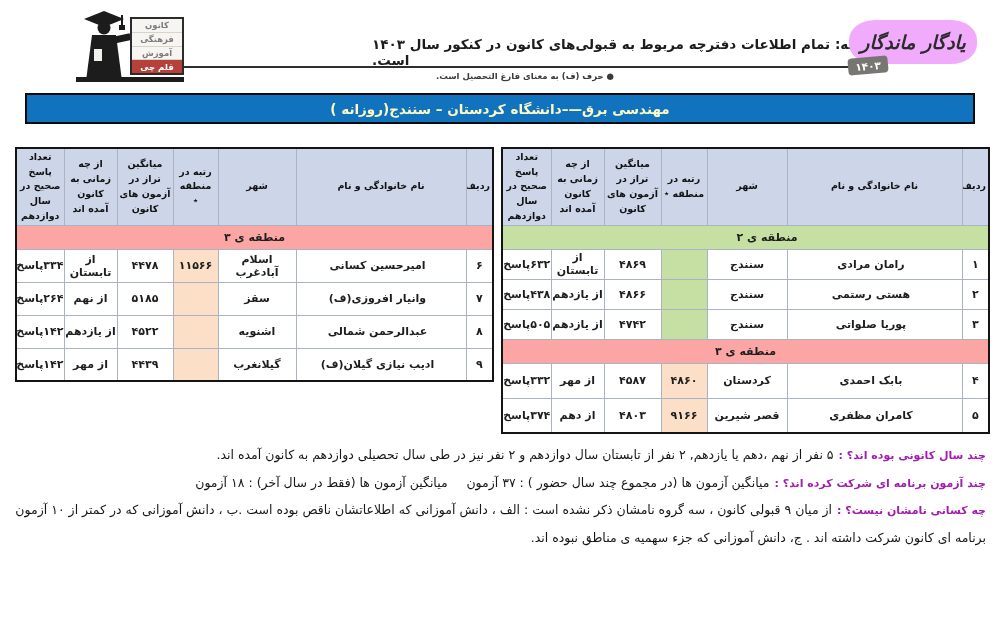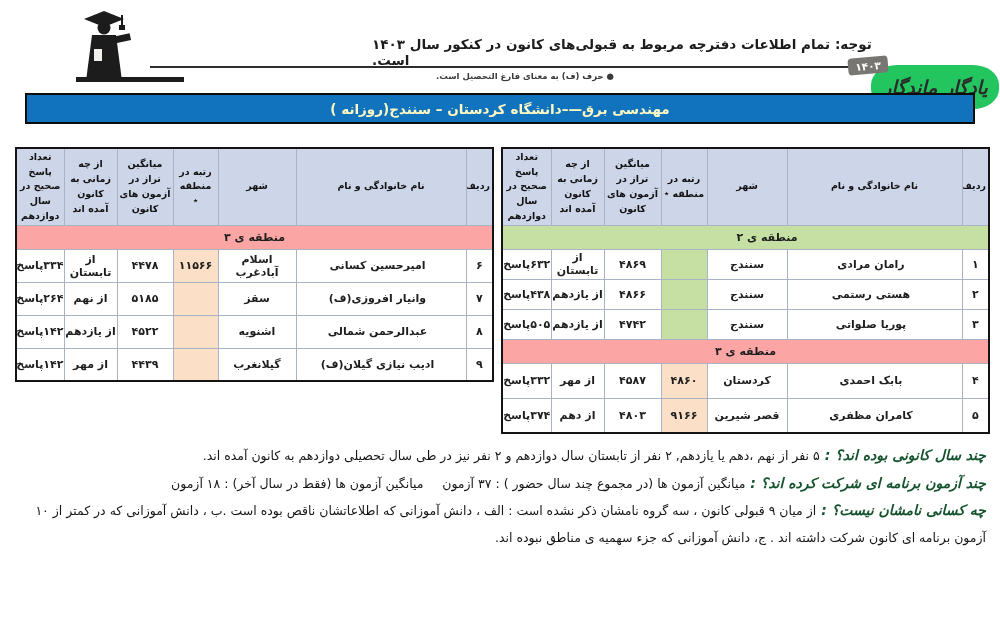--- a/index.html
+++ b/index.html
@@ -16,22 +16,22 @@
     background:#f7f5f2; border:2px solid #2b2b2b; display:flex; flex-direction:column; }
   .kanoon-sign .row { flex:1; display:flex; align-items:center; justify-content:center;
     font-size:8.5px; font-weight:bold; color:#7c7c7c; border-bottom:1px solid #d8d4cd; }
   .kanoon-sign .row:last-child { border-bottom:none; background:#b5413a; color:#fff; }
   .kanoon-base { position:absolute; left:0; bottom:3px; width:108px; height:5px; background:#1c1c1c; }
 
   .hdr-note { position:absolute; right:128px; top:36px; width:500px; text-align:left; direction:rtl; }
   .hdr-note .main { font-size:13.5px; font-weight:bold; color:#1c1c1c; text-align:left; }
   .hdr-note .sub { font-size:8.5px; font-weight:bold; color:#3a3a3a; margin-top:3px; margin-left:64px; text-align:left; }
 
-  .brand { position:absolute; right:1px; top:20px; width:128px; height:44px; background:#22c55e;
-    border-radius:26px / 20px; display:flex; align-items:center; justify-content:center;margin-top:45px; }
+  .brand { position:absolute; right:23px; top:20px; width:128px; height:44px; background:#f0abfc;
+    border-radius:26px / 20px; display:flex; align-items:center; justify-content:center; }
   .brand .name { font-size:19px; font-weight:bold; font-style:italic; color:#2b2b2b;
     font-family:"DejaVu Serif", serif; white-space:nowrap; }
   .brand-badge { position:absolute; right:112px; top:57px; width:40px; height:17px; background:#777673;
     color:#fff; border-radius:4px; transform:rotate(-5deg); display:flex; align-items:center;
     justify-content:center; font-size:10.5px; font-weight:bold; }
 
   
   .title-bar { position:absolute; left:25px; top:93px; width:950px; height:31px; background:#1173bd;
     border:2px solid #0b0b0b; display:flex; align-items:center; justify-content:center; }
   .title-bar span { color:#fef9c3; font-weight:bold; font-size:13.5px; }
@@ -55,40 +55,46 @@
   td.c-name { text-align:right; padding-right:7px; font-weight:bold; }
   td.c-no { font-weight:bold; }
   td.c-city, td.c-since, td.c-answers { font-weight:bold; }
   td.c-rank, td.c-score { font-weight:bold; }
   td.hl-green { background:#c6e0a4; }
   td.hl-peach { background:#fbdfc7; }
 
   
   .footer { position:absolute; right:14px; left:12px; top:442px; direction:rtl; text-align:right; }
   .footer p { font-size:12.5px; color:#161616; line-height:26.5px; }
-  .q-lead { font-weight:bold; font-size:14px; color:#14532d; margin-left:5px;font-style:italic; }
+  .q-lead { font-weight:bold; font-size:11px; color:#a21caf; margin-left:5px; }
 </style>
 </head>
 <body>
 
 <div class="page">
 
   <div class="hdr-rule"></div>
 
   <div class="kanoon-logo">
     <svg width="56" height="80" viewBox="0 0 56 80">
       <polygon points="8,14 28,6 48,14 28,22" fill="#1c1c1c"></polygon>
       <rect x="26" y="12" width="4" height="6" fill="#1c1c1c"></rect>
       <circle cx="28" cy="23" r="6.5" fill="#1c1c1c"></circle>
       <path d="M16,30 L40,30 L46,76 L10,76 Z" fill="#1c1c1c"></path>
       <rect x="36" y="32" width="18" height="7" fill="#1c1c1c" transform="rotate(-12 36 32)"></rect>
       <rect x="18" y="44" width="8" height="12" fill="#f2f0ec"></rect>
       <line x1="46" y1="10" x2="46" y2="20" stroke="#1c1c1c" stroke-width="2"></line>
       <rect x="43" y="20" width="6" height="5" fill="#1c1c1c"></rect>
     </svg>
+    <div class="kanoon-sign">
+      <div class="row">کانون</div>
+      <div class="row">فرهنگی</div>
+      <div class="row">آموزش</div>
+      <div class="row">قلم چی</div>
+    </div>
     <div class="kanoon-base"></div>
   </div>
 
   <div class="hdr-note">
     <div class="main">توجه: تمام اطلاعات دفترچه مربوط به قبولی‌های کانون در کنکور سال ۱۴۰۳ است.</div>
     <div class="sub">● حرف (ف) به معنای فارغ التحصیل است.</div>
   </div>
 
   <div class="brand">
     <span class="name">یادگار ماندگار</span>

